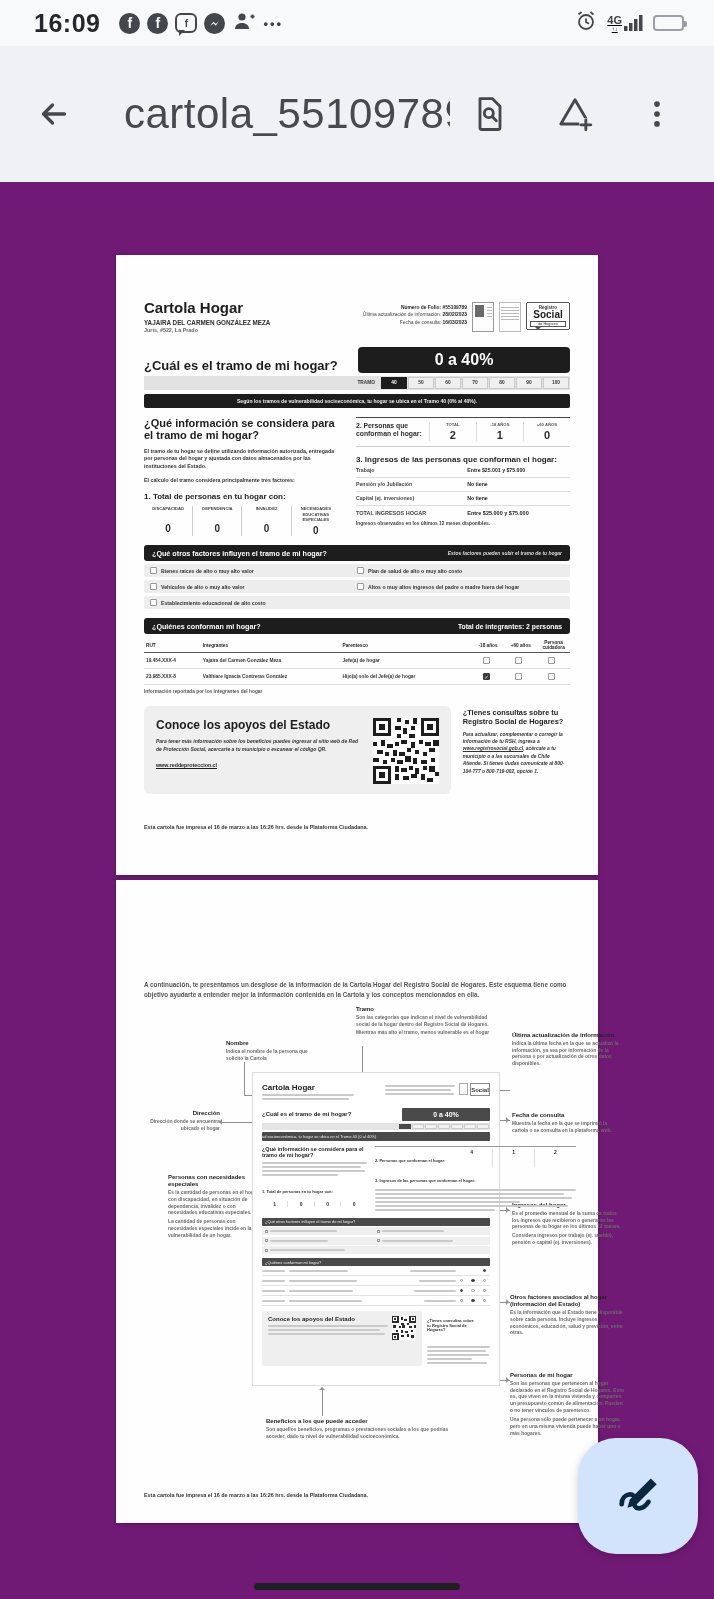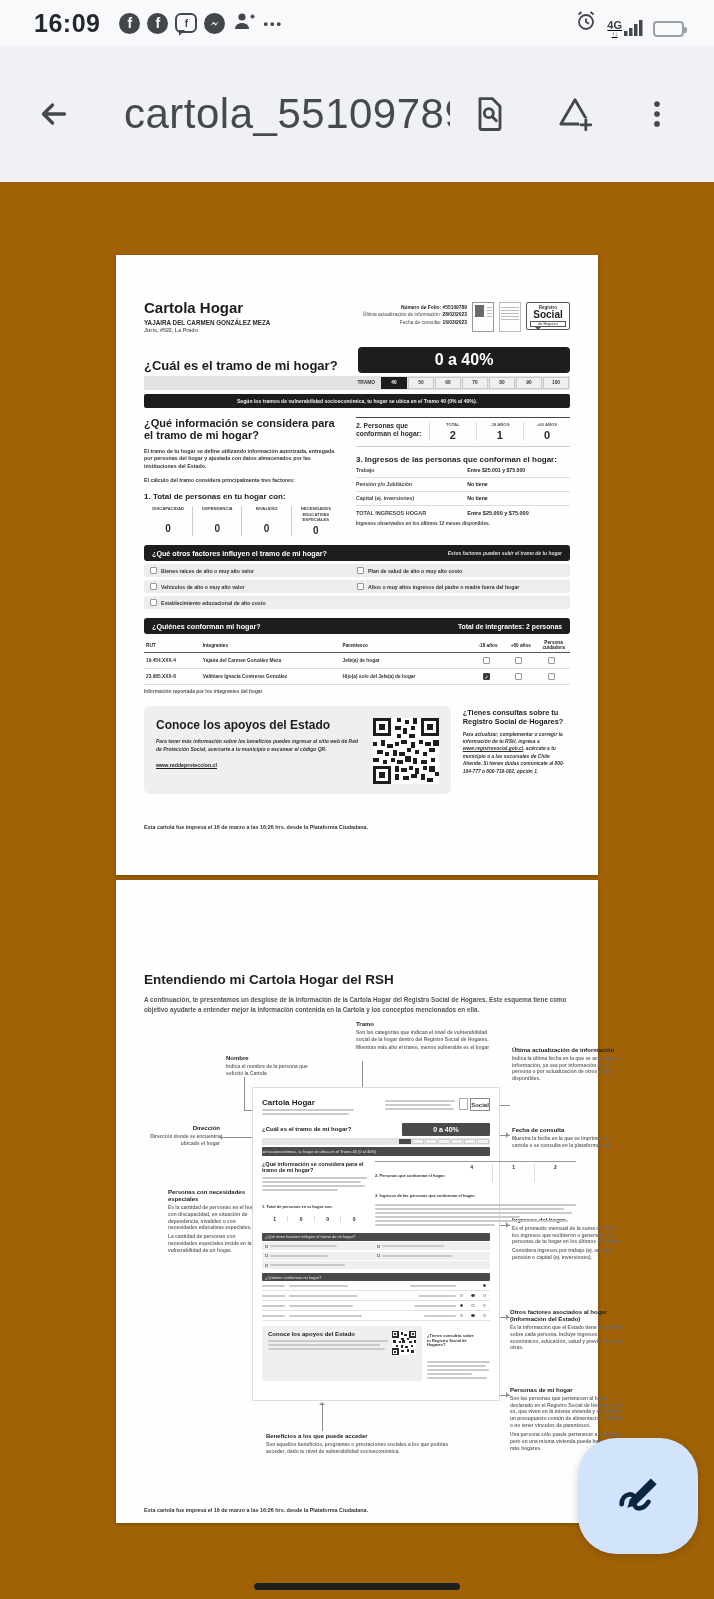--- a/index.html
+++ b/index.html
@@ -3,42 +3,42 @@
 <meta charset="utf-8">
 <style>
   * { margin:0; padding:0; box-sizing:border-box; }
   html,body { width:714px; height:1599px; overflow:hidden; }
   body { position:relative; font-family:"Liberation Sans", sans-serif; background:#e7e7ea; }
 
   
   .statusbar { height:46px; background:#f8f9fb; display:flex; align-items:center; padding:0 30px 0 34px; }
   .sb-time { font-size:25px; font-weight:700; color:#24272b; letter-spacing:.5px; margin-right:12px; }
   .sb-left { display:flex; align-items:center; gap:7px; flex:1; }
-  .sb-right { display:flex; align-items:flex-end; gap:9px;text-decoration:underline; }
+  .sb-right { display:flex; align-items:center; gap:9px;text-decoration:underline; }
   .fb { width:21px; height:21px; border-radius:50%; background:#43474c; color:#f8f9fb; font-size:14px; font-weight:700; display:flex; align-items:center; justify-content:center; }
   .bubble { width:22px; height:20px; border:2px solid #43474c; border-radius:6px; position:relative; display:flex; align-items:center; justify-content:center; font-size:10px; font-weight:700; color:#43474c; }
   .bubble:after { content:""; position:absolute; left:2px; bottom:-5px; border:3px solid transparent; border-top-color:#43474c; border-left-color:#43474c; }
   .msgr { width:21px; height:21px; border-radius:50%; background:#43474c; position:relative; }
   .msgr svg { position:absolute; inset:0; }
   .dots3 { font-size:13px; color:#43474c; letter-spacing:2px; font-weight:700; }
   .battery { width:31px; height:16px; border:2px solid #9aa0a6; border-radius:4px; position:relative; padding:2px; }
   .battery:after { content:""; position:absolute; right:-5px; top:4px; width:3px; height:6px; background:#9aa0a6; border-radius:0 2px 2px 0; }
   .battery .fill { height:100%; width:55%; background:#3c4043; border-radius:1px; }
   .net { display:flex; align-items:flex-end; gap:2px; }
   .net-4g { font-size:11px; font-weight:700; color:#3c4043; line-height:1; }
   .net-arrows { font-size:6px; color:#3c4043; line-height:1; }
 
   
   .appbar { height:136px; background:#eff1f4; display:flex; align-items:center; padding:0 40px 0 36px; }
   .appbar .title { flex:1; font-size:42px; color:#46494e; margin-left:52px; white-space:nowrap; overflow:hidden; letter-spacing:.5px; }
   .icon-btn { display:flex; align-items:center; justify-content:center; background:none; border:none; padding:0; cursor:pointer; }
   .appbar .icons { display:flex; align-items:center; gap:44px; margin-left:20px; }
 
   
-  .content { height:1417px; background:#a16207; padding-top:73px; position:relative; }
+  .content { height:1417px; background:#701a75; padding-top:73px; position:relative; }
   .page { width:482px; margin:0 auto; background:#fefefe; box-shadow:0 1px 4px rgba(0,0,0,.28); color:#2c2c2c; }
   .page1 { height:620px; padding:45px 28px 0; }
   .page2 { height:643px; padding:92px 28px 0; margin-top:5px; }
 
   
   .p1-head { display:flex; }
   .p1-title { font-size:15px; font-weight:800; color:#1d1d1d; line-height:1.1; }
   .p1-name { font-size:6.3px; font-weight:700; margin-top:2px; }
   .p1-addr { font-size:5.4px; font-weight:600; color:#666; margin-top:1px; }
   .p1-head-right { margin-left:auto; display:flex; align-items:flex-start; gap:5px; }
@@ -459,21 +459,20 @@
         <div class="consultas-p">
           <span>Para actualizar, complementar o corregir la información de tu RSH, ingresa a </span><span class="u">www.registrosocial.gob.cl</span><span>, acércate a tu municipio o a las sucursales de Chile Atiende. Si tienes dudas comunícate al 800-104-777 o 800-719-002, opción 1.</span>
         </div>
       </div>
     </div>
 
     <div class="p-footer">Esta cartola fue impresa el 16 de marzo a las 16:26 hrs. desde la Plataforma Ciudadana.</div>
   </div>
 
   <div class="page page2">
-    <div class="p2-title">Entendiendo mi Cartola Hogar del RSH</div>
     <div class="p2-intro">A continuación, te presentamos un desglose de la información de la Cartola Hogar del Registro Social de Hogares.  Este esquema tiene como objetivo ayudarte a entender mejor la información contenida en la Cartola y los conceptos mencionados en ella.</div>
 
     <div class="diagram">
 
       <div class="annot" style="left:212px;top:0;width:146px;">
         <div class="at">Tramo</div>
         <div class="ab">Son las categorías que indican el nivel de vulnerabilidad social de la hogar dentro del Registro Social de Hogares.</div>
         <div class="ab">Mientras más alto el tramo, menos vulnerable es el hogar</div>
       </div>
       <div class="annot" style="left:82px;top:34px;width:86px;">

